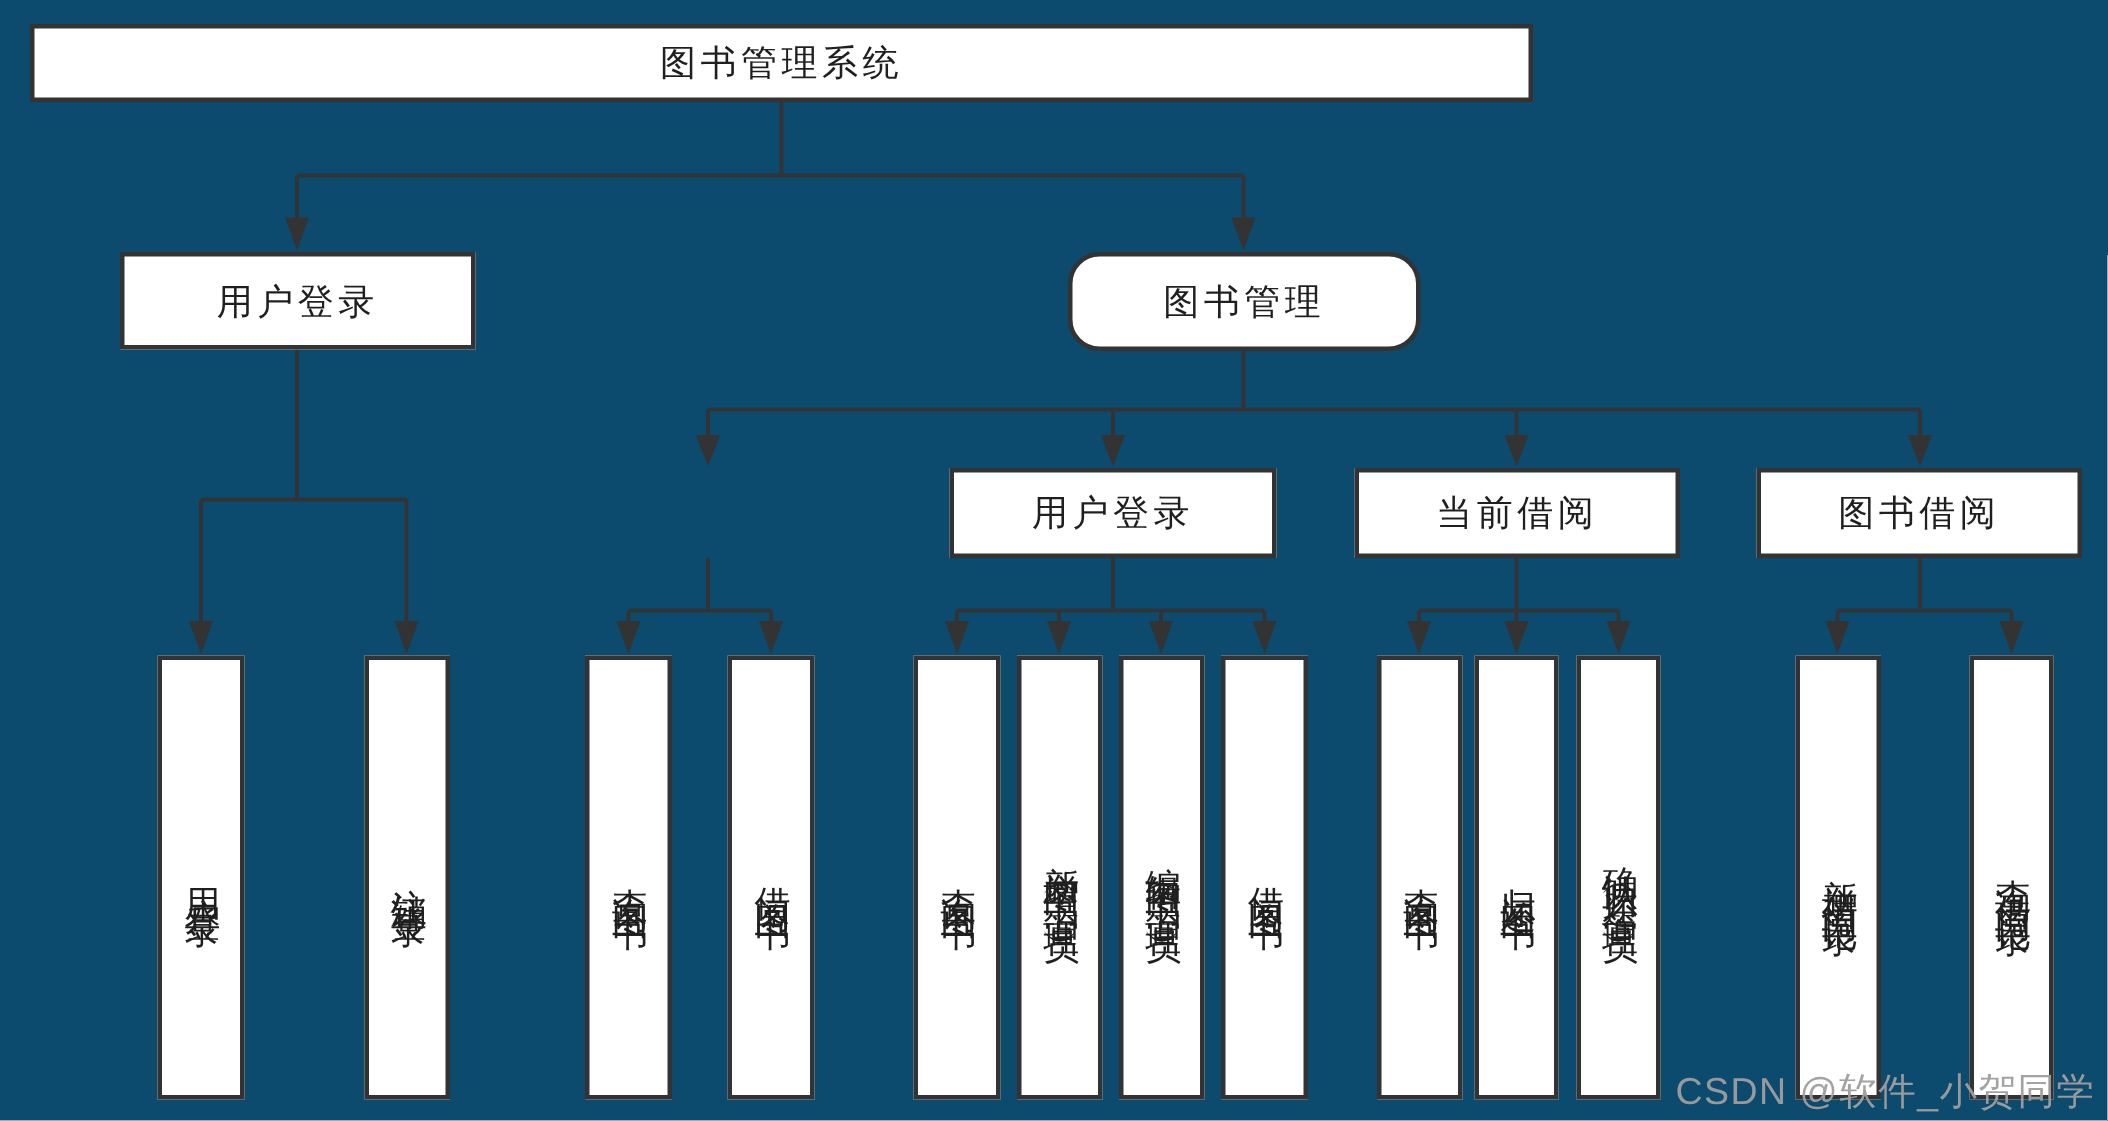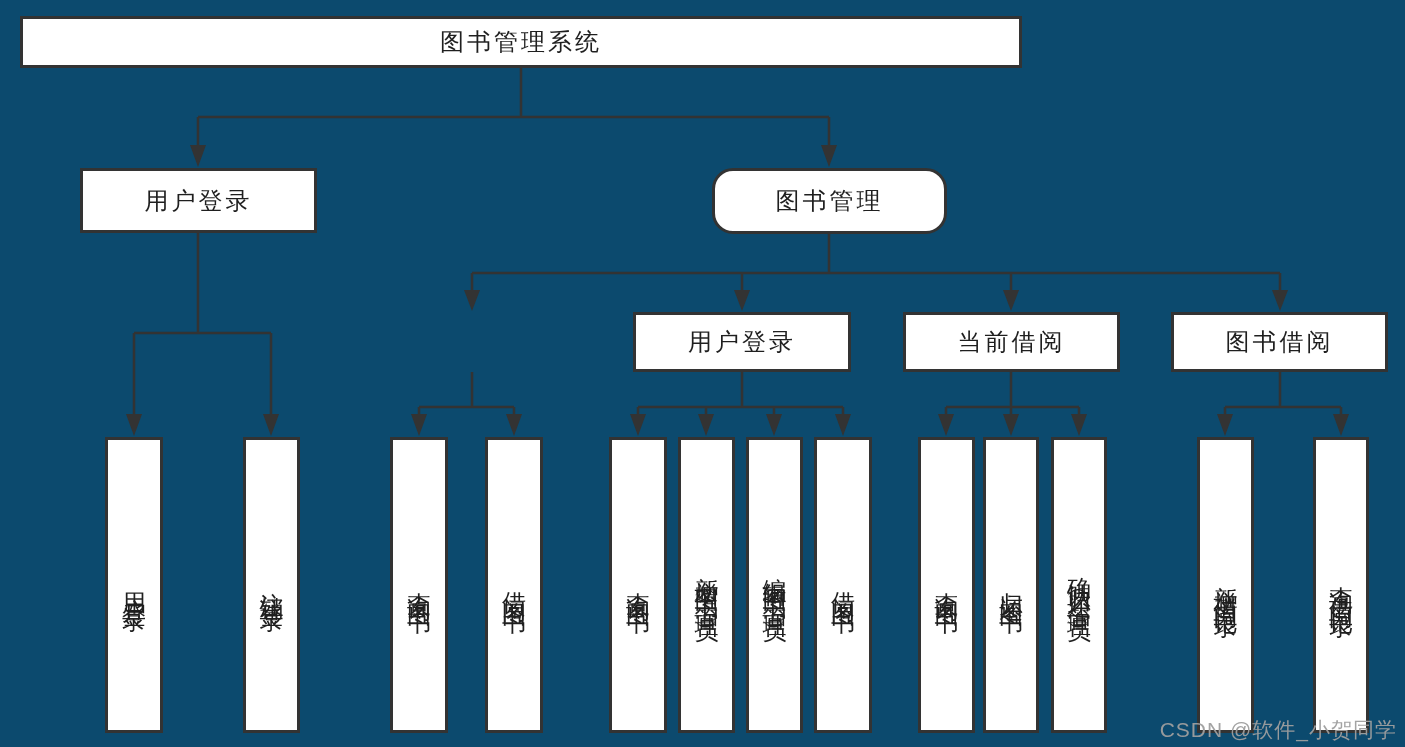--- a/index.html
+++ b/index.html
@@ -48,21 +48,21 @@
     text-orientation: mixed;
     color: #1f1f1f;
     font-size: 24px;
     letter-spacing: 6px;
     line-height: 1;
   }
   .watermark {
     position: absolute;
     right: 8px;
     bottom: 3px;
-    font-size: 21px;
+    font-size: 25px;
     letter-spacing: 1px;
     color: rgba(158, 158, 158, 0.95);
     z-index: 5;
     white-space: nowrap;
   }
 </style>
 </head>
 <body>
 
 <div id="stage">

